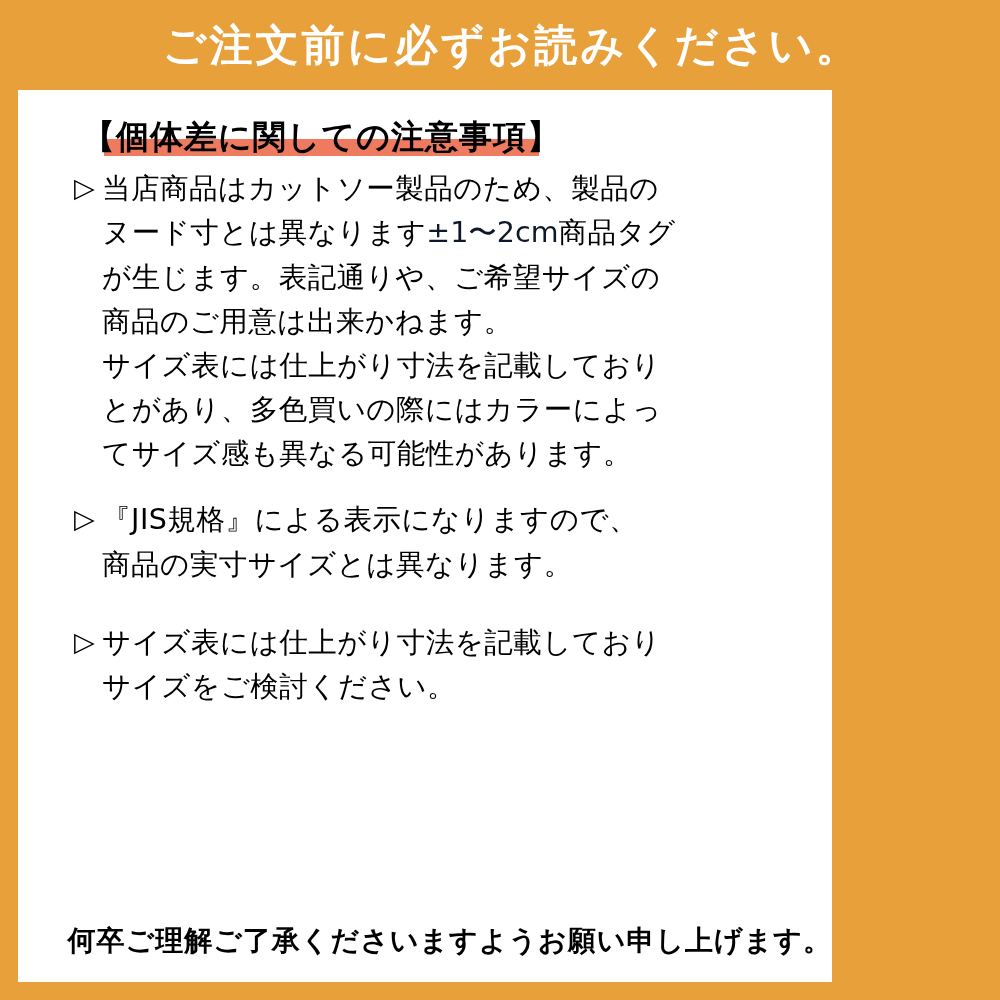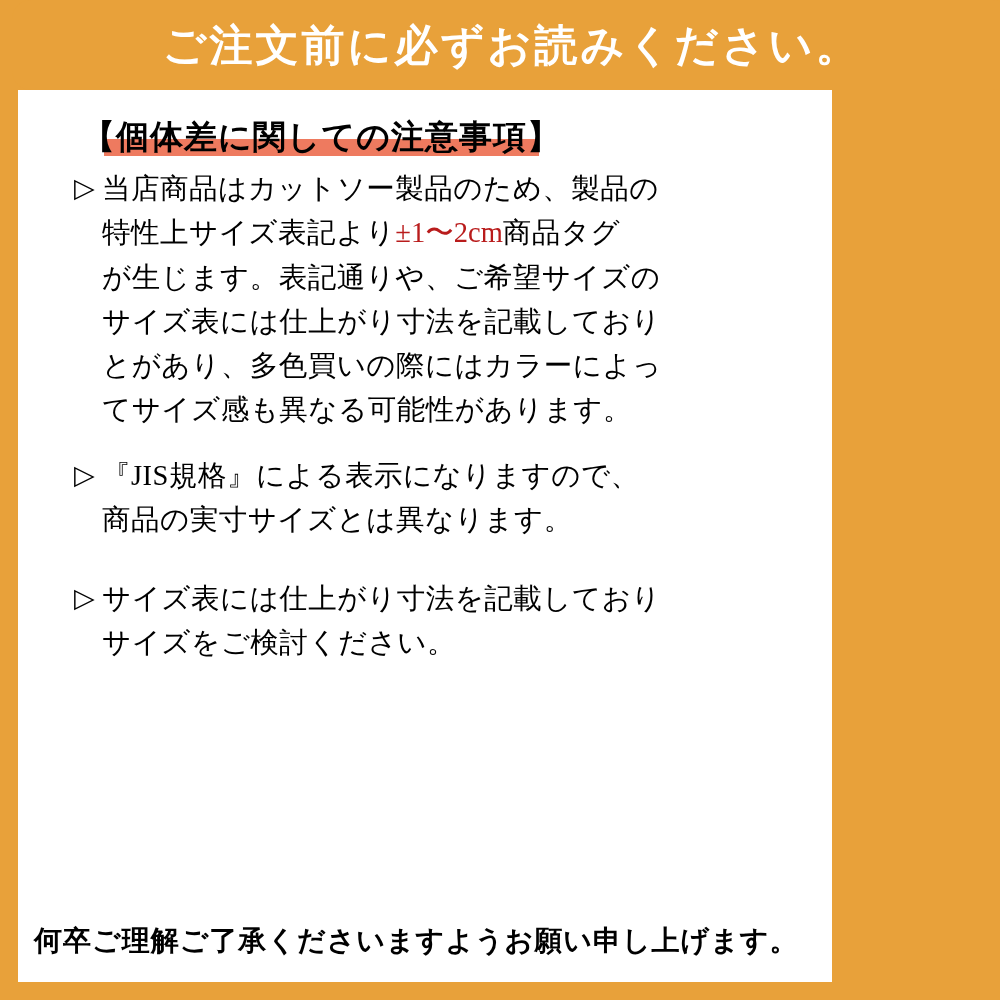--- a/index.html
+++ b/index.html
@@ -88,37 +88,36 @@
     text-align: left;
     padding-left: 16px;
     box-sizing: border-box;
   }
   .bullet-body {
     flex: 1 1 auto;
     font-size: 28.5px;
     line-height: 1.55;
     color: #000000;
     letter-spacing: 0.5px;
-    font-family: Liberation Serif, serif;
   }
   .bullet-body p {
     margin: 0;
   }
   .accent {
-    color: #b91c1c;
+    color: #0f172a;
   }
   .mono-ish {
     letter-spacing: 0px;
   }
   .closing {
     position: absolute;
     left: 0;
     right: 0;
     bottom: 22px;
-    text-align: left;
+    text-align: right;
     font-size: 28px;
     font-weight: 700;
     color: #000000;
     letter-spacing: 1px;
     padding-left: 16px;
   }
   .spacer-sm { height: 14px; }
   .spacer-md { height: 26px; }
 </style>
 </head>
@@ -135,22 +134,23 @@
     
     <div class="section-heading">
       <span class="hl"></span>
       <span class="txt">【個体差に関しての注意事項】</span>
     </div>
 
     <div class="bullet-row">
       <div class="bullet-marker">▷</div>
       <div class="bullet-body">
         <p><span>当店商品はカットソー製品のため、製品の</span></p>
-        <p><span>特性上サイズ表記より</span><span class="accent mono-ish">±1〜2cm</span><span>商品タグ</span></p>
+        <p><span>ヌード寸とは異なります</span><span class="accent mono-ish">±1〜2cm</span><span>商品タグ</span></p>
         <p><span>が生じます。表記通りや、ご希望サイズの</span></p>
+        <p><span>商品のご用意は出来かねます。</span></p>
         <p><span>サイズ表には仕上がり寸法を記載しており</span></p>
         <p><span>とがあり、多色買いの際にはカラーによっ</span></p>
         <p><span>てサイズ感も異なる可能性があります。</span></p>
       </div>
     </div>
 
     <div class="spacer-sm"></div>
 
     
 

